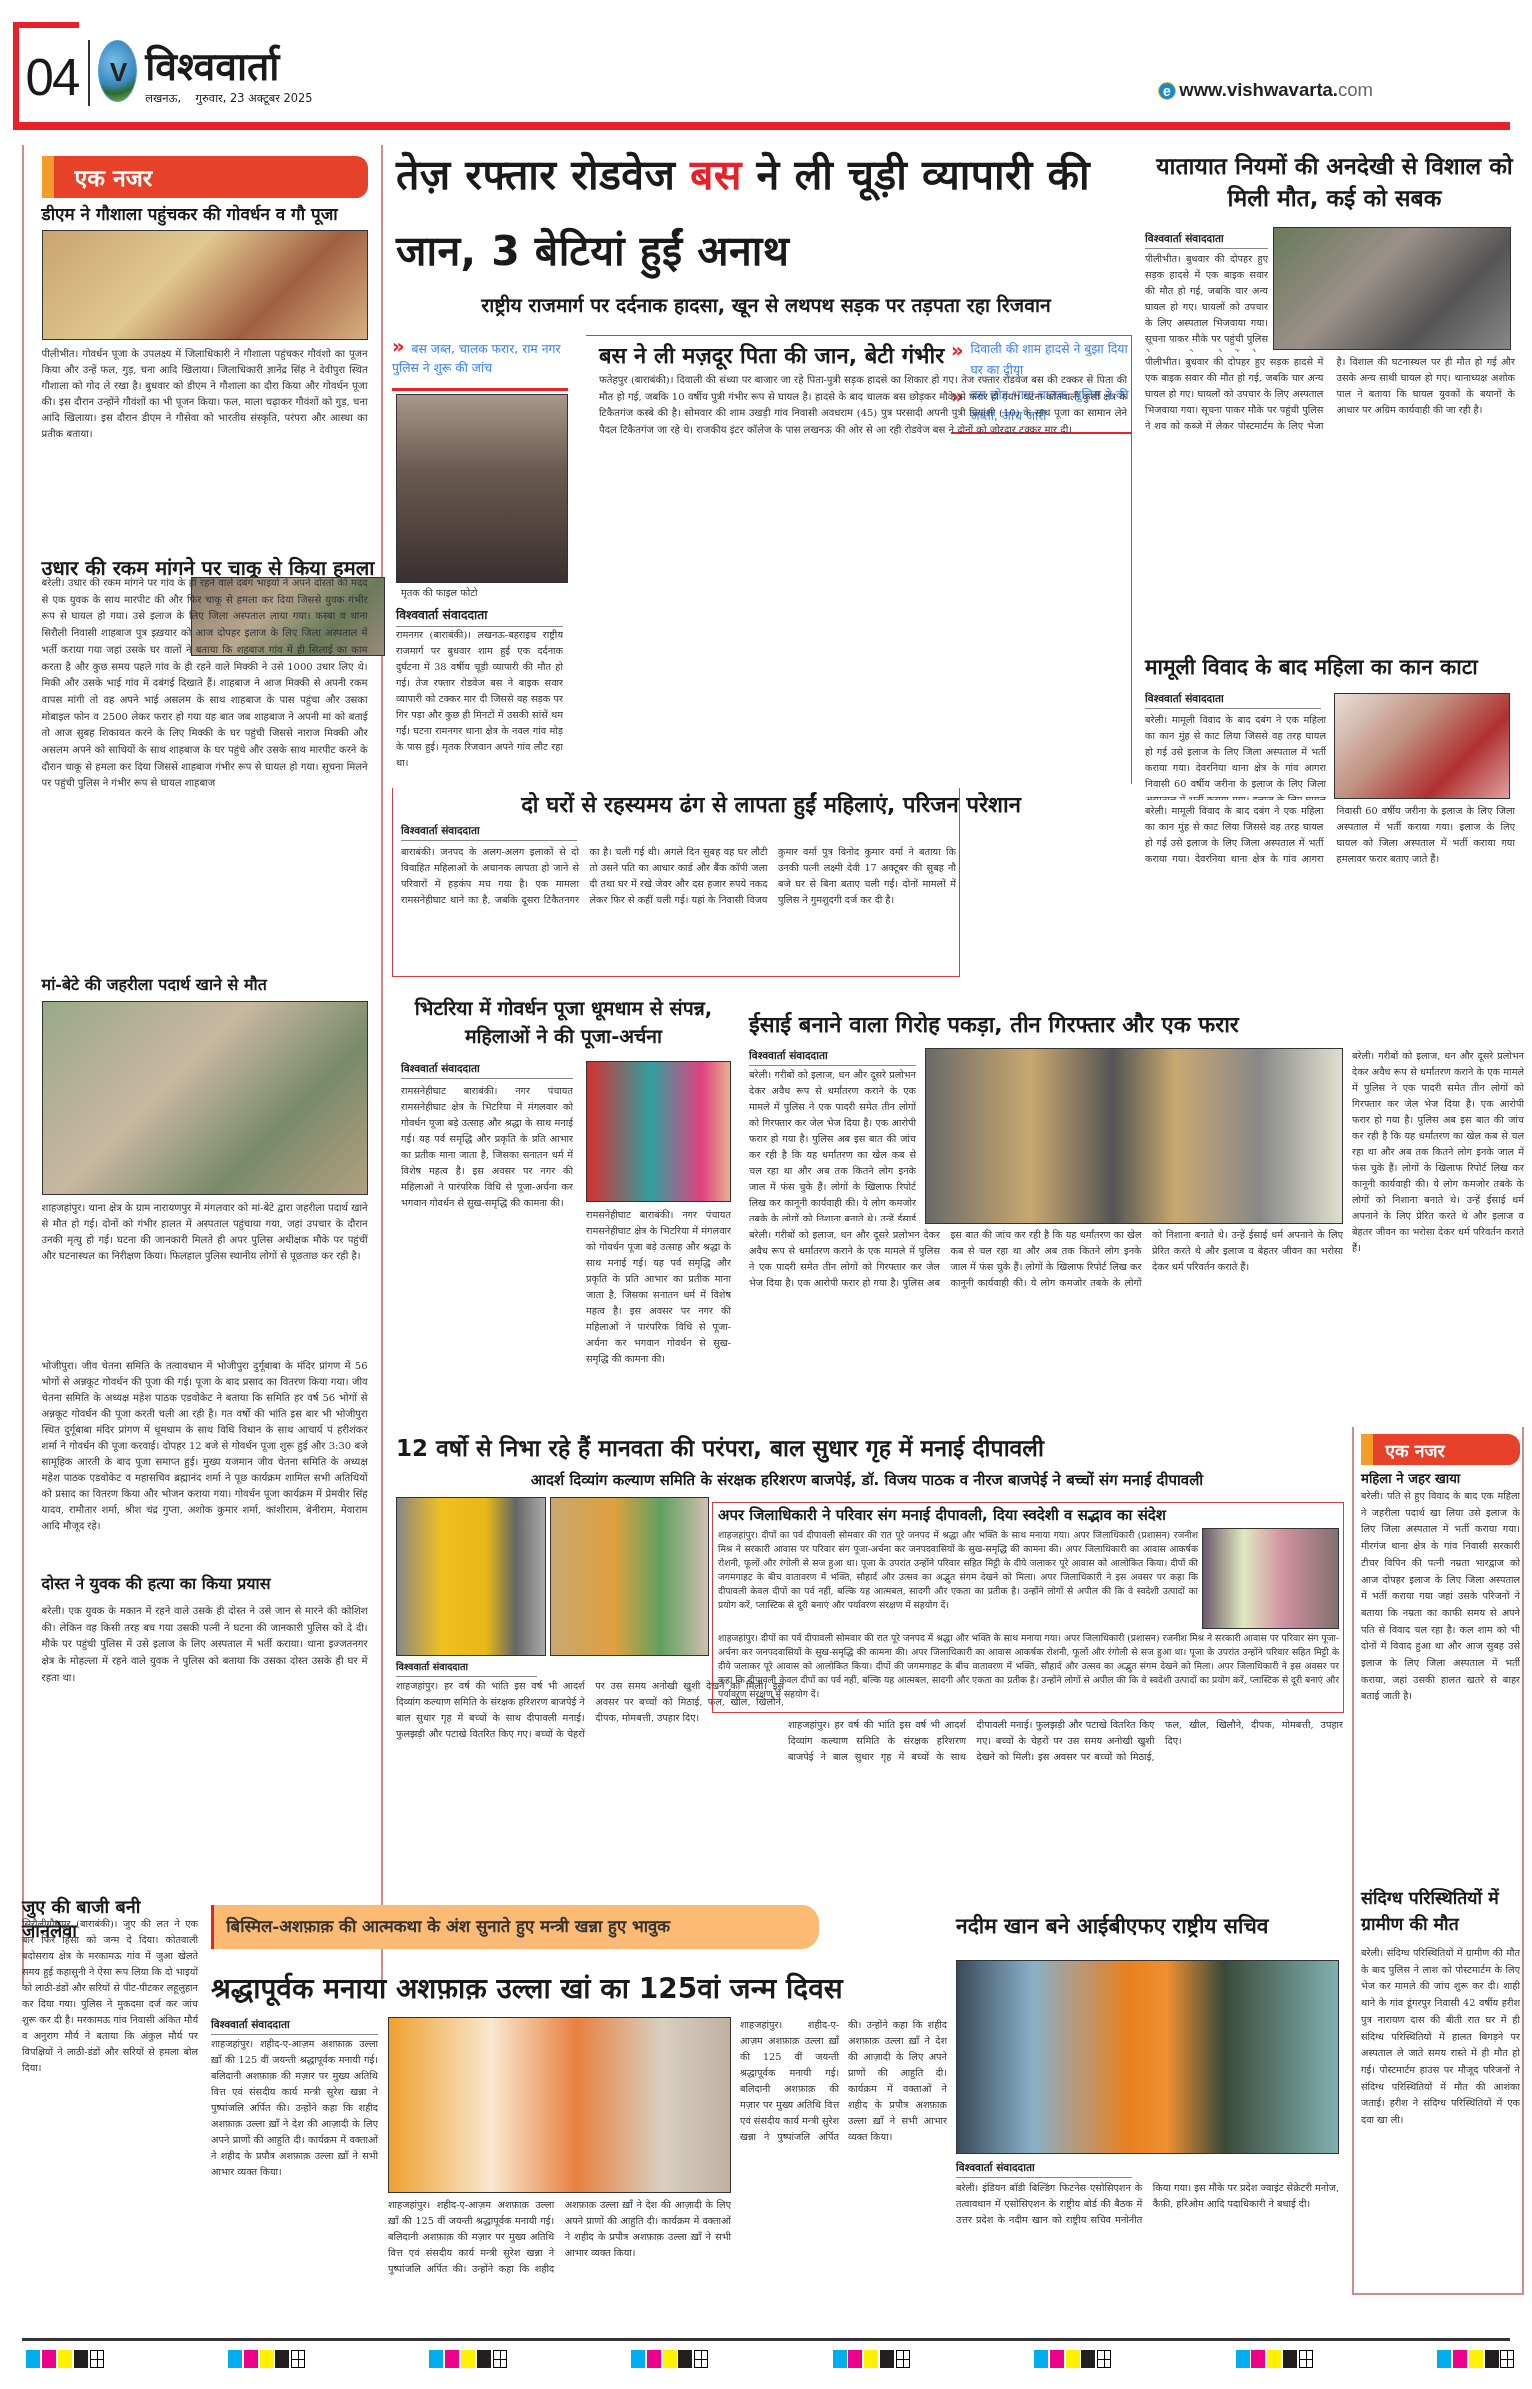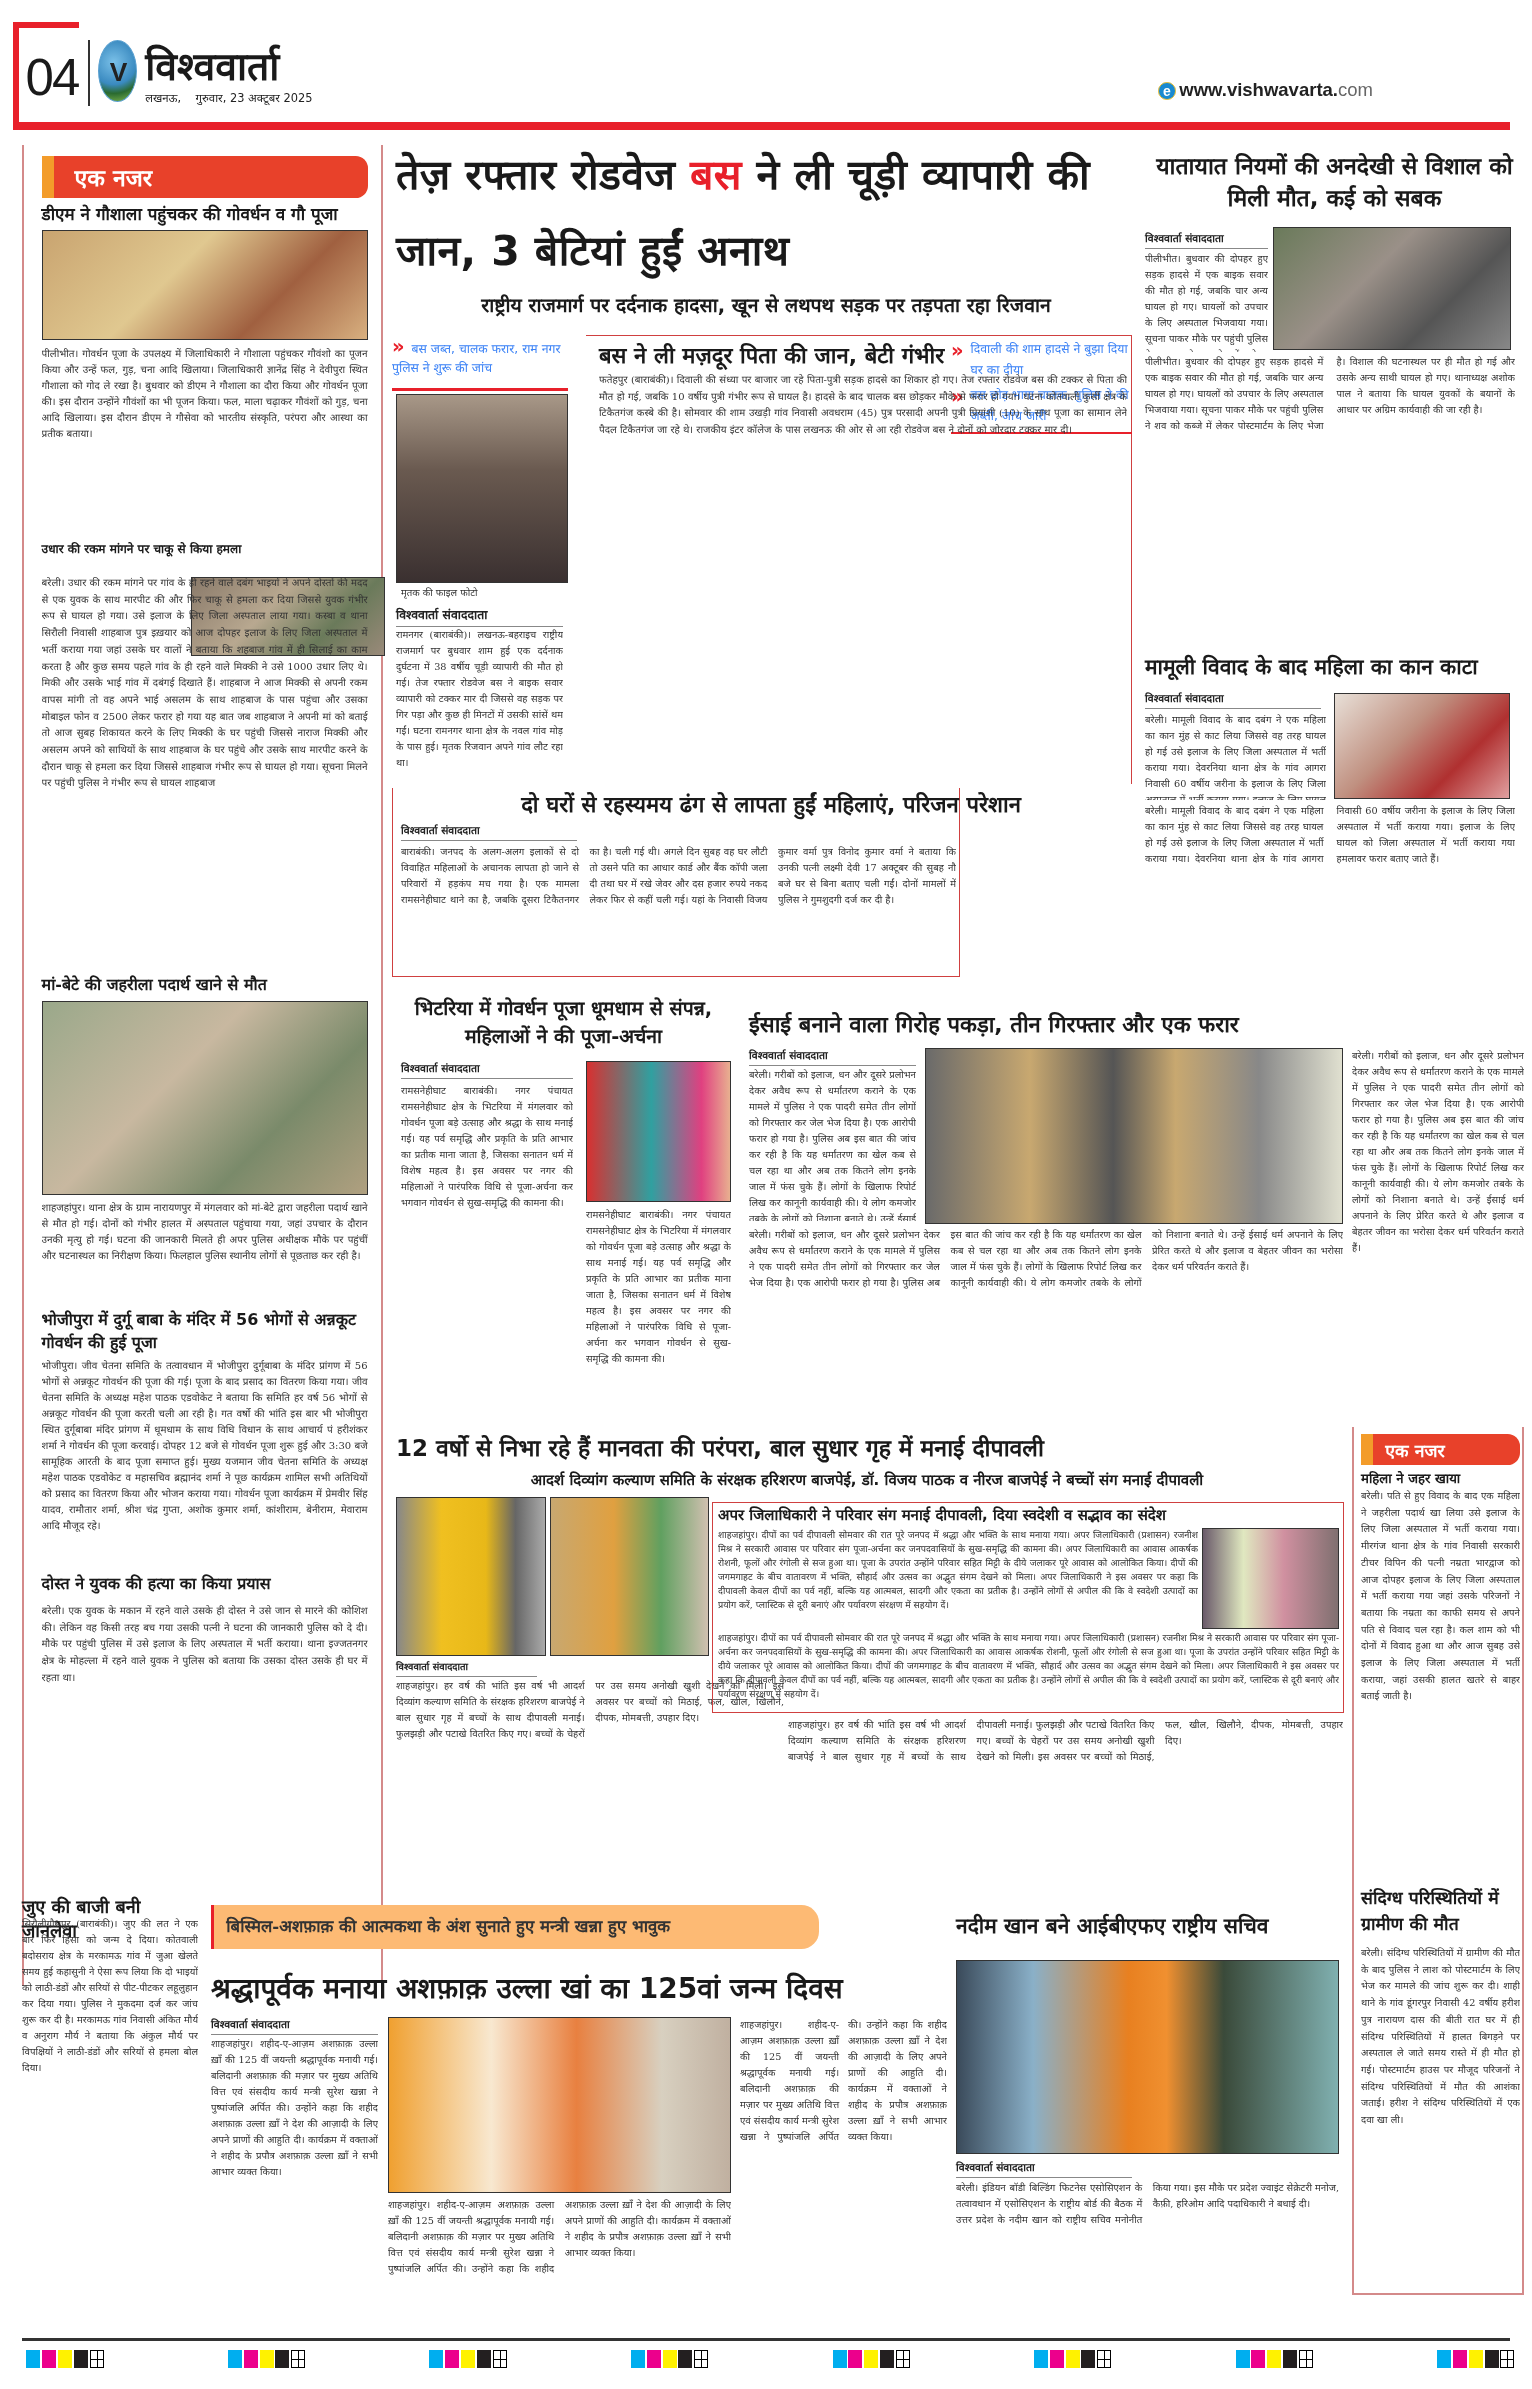--- a/index.html
+++ b/index.html
@@ -39,29 +39,28 @@
   </div>
   <div class="abs" style="left:0;top:100px;width:1497px;height:8px;background:#e8202a;"></div>
 </div>
 
 <div class="abs pinkbox" style="left:22px;top:145px;width:361px;height:1841px;border-right:2.6px solid #d48a8a;border-left:2.6px solid #d48a8a;border-top:none;border-bottom:none;">
   <div class="tag-red" style="position:absolute;left:17.6px;top:10.6px;width:326px;">एक नजर</div>
   <div class="hl" style="position:absolute;left:17.6px;top:57px;width:335px;font-size:17px;">डीएम ने गौशाला पहुंचकर की गोवर्धन व गौ पूजा</div>
   <div class="photo2" style="position:absolute;left:17.6px;top:85px;width:326px;height:110px;"></div>
   <div class="txt" style="position:absolute;left:17.6px;top:201px;width:326px;height:176px;overflow:hidden;font-size:10px;line-height:16px;">पीलीभीत। गोवर्धन पूजा के उपलक्ष्य में जिलाधिकारी ने गौशाला पहुंचकर गौवंशो का पूजन किया और उन्हें फल, गुड़, चना आदि खिलाया। जिलाधिकारी ज्ञानेंद्र सिंह ने देवीपुरा स्थित गौशाला को गोद ले रखा है। बुधवार को डीएम ने गौशाला का दौरा किया और गोवर्धन पूजा की। इस दौरान उन्होंने गौवंशों का भी पूजन किया। फल, माला चढ़ाकर गौवंशों को गुड़, चना आदि खिलाया। इस दौरान डीएम ने गौसेवा को भारतीय संस्कृति, परंपरा और आस्था का प्रतीक बताया।</div>
 
-  <div class="hl" style="position:absolute;left:17.6px;top:395px;width:335px;font-size:12px;">उधार की रकम मांगने पर चाकू से किया हमला</div>
+  <div class="hl" style="position:absolute;left:17.6px;top:409px;width:335px;font-size:20px;">उधार की रकम मांगने पर चाकू से किया हमला</div>
   <div class="photo" style="position:absolute;left:167px;top:432px;width:194px;height:79px;"></div>
   <div class="txt" style="position:absolute;left:17.6px;top:430px;width:326px;height:405px;overflow:hidden;font-size:10px;line-height:16.7px;">बरेली। उधार की रकम मांगने पर गांव के ही रहने वाले दबंग भाइयों ने अपने दोस्तों की मदद से एक युवक के साथ मारपीट की और फिर चाकू से हमला कर दिया जिससे युवक गंभीर रूप से घायल हो गया। उसे इलाज के लिए जिला अस्पताल लाया गया। कस्बा व थाना सिरौली निवासी शाहबाज पुत्र इख़यार को आज दोपहर इलाज के लिए जिला अस्पताल में भर्ती कराया गया जहां उसके घर वालों ने बताया कि शहबाज गांव में ही सिलाई का काम करता है और कुछ समय पहले गांव के ही रहने वाले मिक्की ने उसे 1000 उधार लिए थे। मिकी और उसके भाई गांव में दबंगई दिखाते हैं। शाहबाज ने आज मिक्की से अपनी रकम वापस मांगी तो वह अपने भाई असलम के साथ शाहबाज के पास पहुंचा और उसका मोबाइल फोन व 2500 लेकर फरार हो गया यह बात जब शाहबाज ने अपनी मां को बताई तो आज सुबह शिकायत करने के लिए मिक्की के घर पहुंची जिससे नाराज मिक्की और असलम अपने को साथियों के साथ शाहबाज के घर पहुंचे और उसके साथ मारपीट करने के दौरान चाकू से हमला कर दिया जिससे शाहबाज गंभीर रूप से घायल हो गया। सूचना मिलने पर पहुंची पुलिस ने गंभीर रूप से घायल शाहबाज</div>
 
   <div class="hl" style="position:absolute;left:17.6px;top:828px;width:335px;font-size:16px;">मां-बेटे की जहरीला पदार्थ खाने से मौत</div>
   <div class="photo3" style="position:absolute;left:17.6px;top:856px;width:326px;height:194px;background:linear-gradient(135deg,#9aa88a,#c8b8a0 40%,#7a8a6a 70%,#b0a080);"></div>
   <div class="txt" style="position:absolute;left:17.6px;top:1055px;width:326px;height:97px;overflow:hidden;font-size:10px;">शाहजहांपुर। थाना क्षेत्र के ग्राम नारायणपुर में मंगलवार को मां-बेटे द्वारा जहरीला पदार्थ खाने से मौत हो गई। दोनों को गंभीर हालत में अस्पताल पहुंचाया गया, जहां उपचार के दौरान उनकी मृत्यु हो गई। घटना की जानकारी मिलते ही अपर पुलिस अधीक्षक मौके पर पहुंचीं और घटनास्थल का निरीक्षण किया। फिलहाल पुलिस स्थानीय लोगों से पूछताछ कर रही है।</div>
 
-  <div class="hl" style="position:absolute;left:17.6px;top:1163px;width:326px;font-size:16px;line-height:23px;">भोजीपुरा में दुर्गू बाबा के मंदिर में 56 भोगों से अन्नकूट गोवर्धन की हुई पूजा</div>
   <div class="txt" style="position:absolute;left:17.6px;top:1213px;width:326px;height:189px;overflow:hidden;font-size:10px;">भोजीपुरा। जीव चेतना समिति के तत्वावधान में भोजीपुरा दुर्गूबाबा के मंदिर प्रांगण में 56 भोगों से अन्नकूट गोवर्धन की पूजा की गई। पूजा के बाद प्रसाद का वितरण किया गया। जीव चेतना समिति के अध्यक्ष महेश पाठक एडवोकेट ने बताया कि समिति हर वर्ष 56 भोगों से अन्नकूट गोवर्धन की पूजा करती चली आ रही है। गत वर्षो की भांति इस बार भी भोजीपुरा स्थित दुर्गूबाबा मंदिर प्रांगण में धूमधाम के साथ विधि विधान के साथ आचार्य पं हरीशंकर शर्मा ने गोवर्धन की पूजा करवाई। दोपहर 12 बजे से गोवर्धन पूजा शुरू हुई और 3:30 बजे सामूहिक आरती के बाद पूजा समाप्त हुई। मुख्य यजमान जीव चेतना समिति के अध्यक्ष महेश पाठक एडवोकेट व महासचिव ब्रह्मानंद शर्मा ने पूछ कार्यक्रम शामिल सभी अतिथियों को प्रसाद का वितरण किया और भोजन कराया गया। गोवर्धन पूजा कार्यक्रम में प्रेमवीर सिंह यादव, रामौतार शर्मा, श्रीश चंद्र गुप्ता, अशोक कुमार शर्मा, कांशीराम, बेनीराम, मेवाराम आदि मौजूद रहे।</div>
 
   <div class="hl" style="position:absolute;left:17.6px;top:1427px;width:335px;font-size:16px;">दोस्त ने युवक की हत्या का किया प्रयास</div>
   <div class="txt" style="position:absolute;left:17.6px;top:1458px;width:326px;height:361px;overflow:hidden;font-size:10px;line-height:16.7px;">बरेली। एक युवक के मकान में रहने वाले उसके ही दोस्त ने उसे जान से मारने की कोशिश की। लेकिन वह किसी तरह बच गया उसकी पत्नी ने घटना की जानकारी पुलिस को दे दी। मौके पर पहुंची पुलिस में उसे इलाज के लिए अस्पताल में भर्ती कराया। थाना इज्जतनगर क्षेत्र के मोहल्ला में रहने वाले युवक ने पुलिस को बताया कि उसका दोस्त उसके ही घर में रहता था।</div>
 </div>
 
 <div class="abs hl" style="left:22px;top:1894px;width:176px;font-size:18px;">जुए की बाजी बनी जानलेवा</div>
 <div class="abs txt" style="left:22px;top:1916px;width:176px;height:379px;overflow:hidden;font-size:9.7px;">सिरौलीगौसपुर (बाराबंकी)। जुए की लत ने एक बार फिर हिंसा को जन्म दे दिया। कोतवाली बदोसराय क्षेत्र के मरकामऊ गांव में जुआ खेलते समय हुई कहासुनी ने ऐसा रूप लिया कि दो भाइयों को लाठी-डंडों और सरियों से पीट-पीटकर लहूलुहान कर दिया गया। पुलिस ने मुकदमा दर्ज कर जांच शुरू कर दी है। मरकामऊ गांव निवासी अंकित मौर्य व अनुराग मौर्य ने बताया कि अंकुल मौर्य पर विपक्षियों ने लाठी-डंडों और सरियों से हमला बोल दिया।</div>
 
 <div class="abs hl" style="left:396px;top:137px;width:740px;font-size:41px;line-height:76px;letter-spacing:0.4px;">

